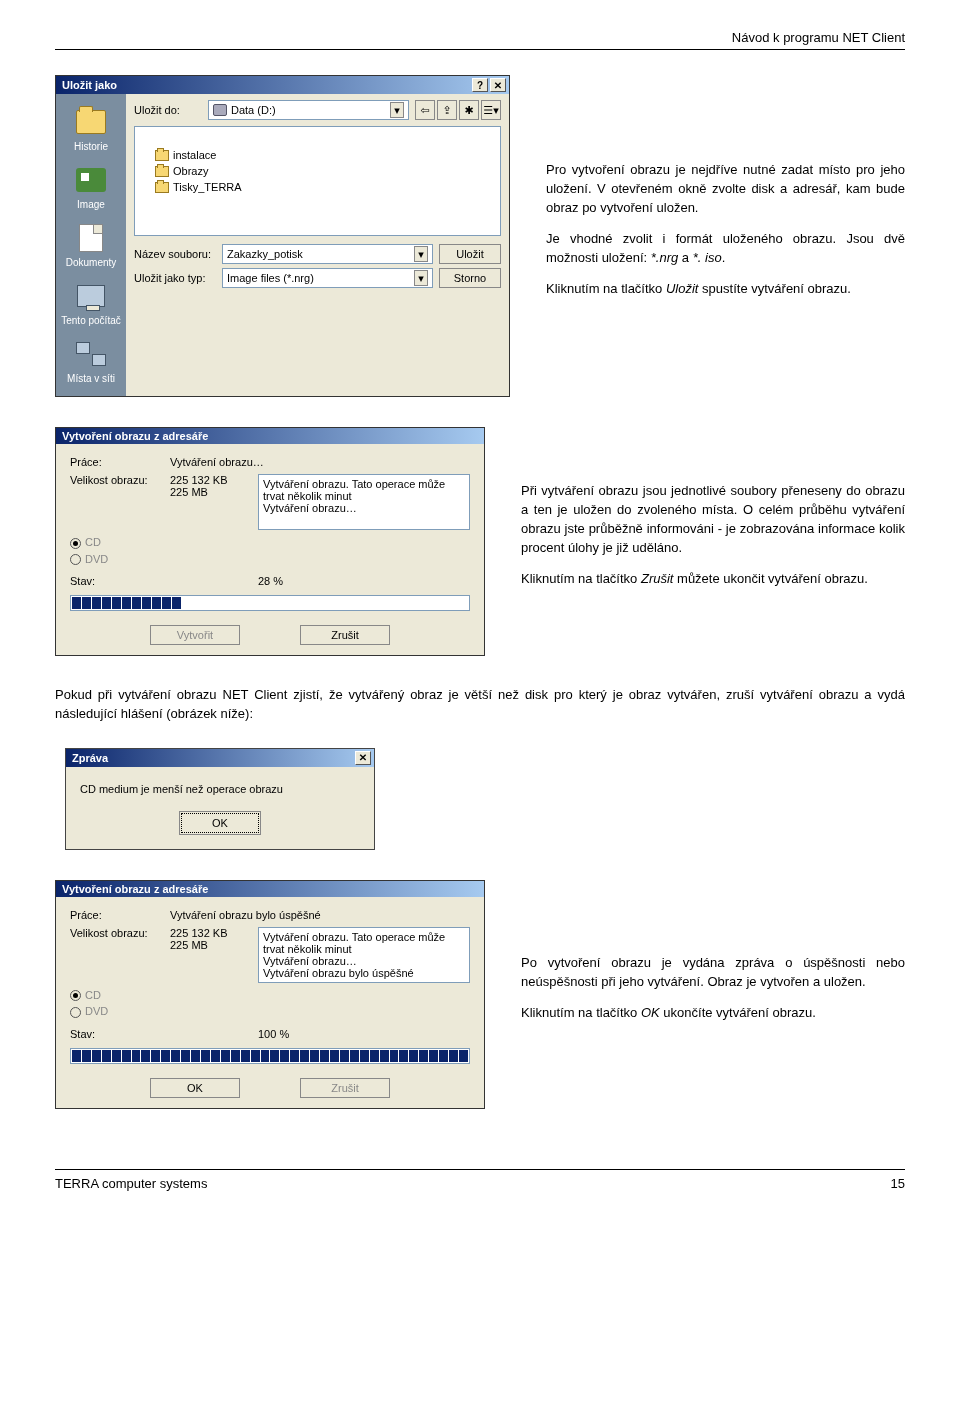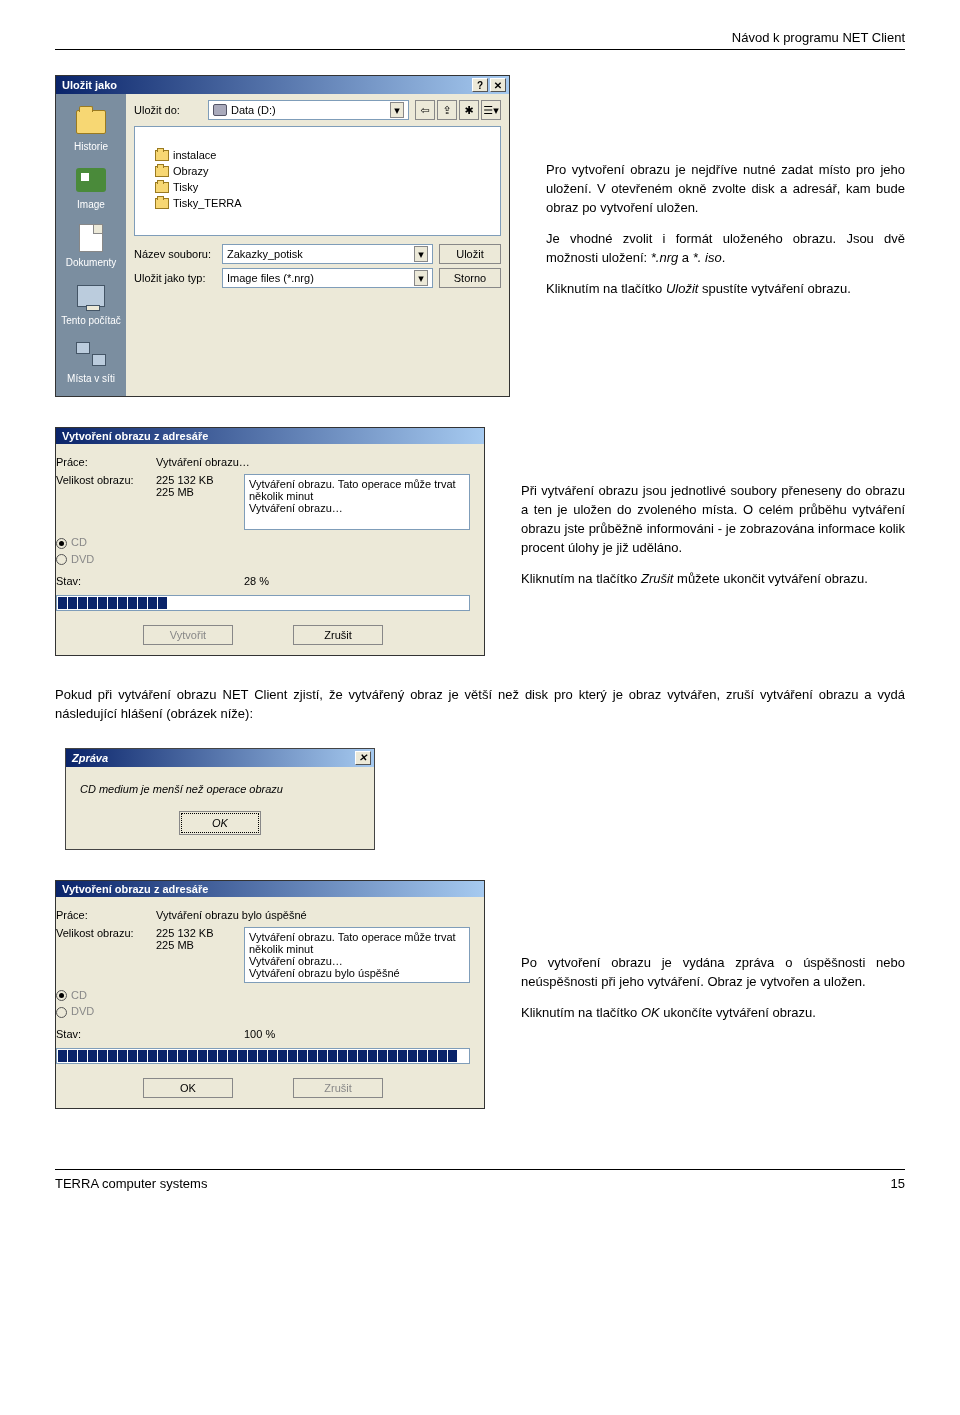--- a/index.html
+++ b/index.html
@@ -60,41 +60,41 @@
   .navbtns { display:flex; gap:2px; }
   .nbtn { width:20px; height:20px; border:1px solid #888; background:#ece9d8; display:flex;align-items:center;justify-content:center; font-size:11px;}
   .filelist { background:#fff; border:1px solid #7f9db9; height:110px; padding:20px; margin-bottom:8px;}
   .fitem { display:flex; align-items:center; gap:4px; font-size:11px; height:16px;}
   .smfolder { width:14px; height:11px; background:#f7d773; border:1px solid #9a7a20; position:relative;}
   .smfolder::before{content:"";position:absolute;top:-3px;left:1px;width:5px;height:3px;background:#f7d773;border:1px solid #9a7a20;border-bottom:none;}
   .fieldrow { display:flex; align-items:center; gap:6px; margin-bottom:4px;}
   .btn { width:62px; height:20px; border:1px solid #888; background:#ece9d8; font-size:11px; font-family:inherit; text-align:center; line-height:18px;}
 
   
-  .prog-body { padding:12px 14px 10px 0; }
+  .prog-body { padding:12px 14px 10px 14px; }
   .frow { display:flex; align-items:flex-start; font-size:11px; margin-bottom:6px; gap:8px;}
   .frow .plbl { width:92px;}
   .frow .pval1 { width:80px;}
   .txtbox { background:#ffffff; border:1px solid #7f9db9; padding:3px 4px; font-size:11px; flex:1; min-height:16px;}
   .txtbox.multi { height:56px; }
   .radio { width:11px; height:11px; border:1px solid #555; border-radius:50%; display:inline-block; vertical-align:middle; margin-right:4px; position:relative;}
   .radio.sel::after { content:""; position:absolute; top:2px; left:2px; width:5px; height:5px; background:#000; border-radius:50%;}
   .disabled { color:#888;}
   .progressbar { margin-top:8px; height:16px; background:#fff; border:1px solid #7f9db9; display:flex; gap:1px; padding:1px;}
   .seg { width:9px; background:#0a246a;}
   .btnrow { display:flex; justify-content:center; gap:60px; margin-top:14px;}
   .btn-disabled { color:#888; }
 
   
   .msg { width:310px; border:1px solid #444; background:#ece9d8; font-family:Tahoma,sans-serif; }
   .msg .titlebar { background: linear-gradient(to right, #0a246a, #a6caf0);}
   .msg-body { padding:16px 14px; font-size:11px;}
   .msg-btn { display:flex; justify-content:center; margin-top:18px;}
 
-  .center-block { display:flex; justify-content:flex-start; padding-left:10px; margin:24px 0 30px 0;font-style:italic;}
+  .center-block { display:flex; justify-content:flex-start; padding-left:10px; margin:24px 0 30px 0;}
 
   .footer { display:flex; justify-content:space-between; border-top:1px solid #000; margin-top:60px; padding-top:6px; font-size:13px;}
 </style>
 </head>
 <body>
 
 <div class="header-right">Návod k programu NET Client</div>
 
 <div class="row">
   <div class="dlg">
@@ -157,24 +157,20 @@
           <div class="fitem">
               <div class="smfolder"></div>
               <span>instalace</span>
             </div>
           <div class="fitem">
               <div class="smfolder"></div>
               <span>Obrazy</span>
             </div>
           <div class="fitem">
               <div class="smfolder"></div>
-              <span>Tisky</span>
-            </div>
-          <div class="fitem">
-              <div class="smfolder"></div>
               <span>Tisky_TERRA</span>
             </div>
         </div>
         <div class="fieldrow">
           <div class="lbl" style="width:82px">Název souboru:</div>
           <div class="combo">
               <span>Zakazky_potisk</span>
               <div class="dd">▾</div>
             </div>
           <div class="btn">Uložit</div>

